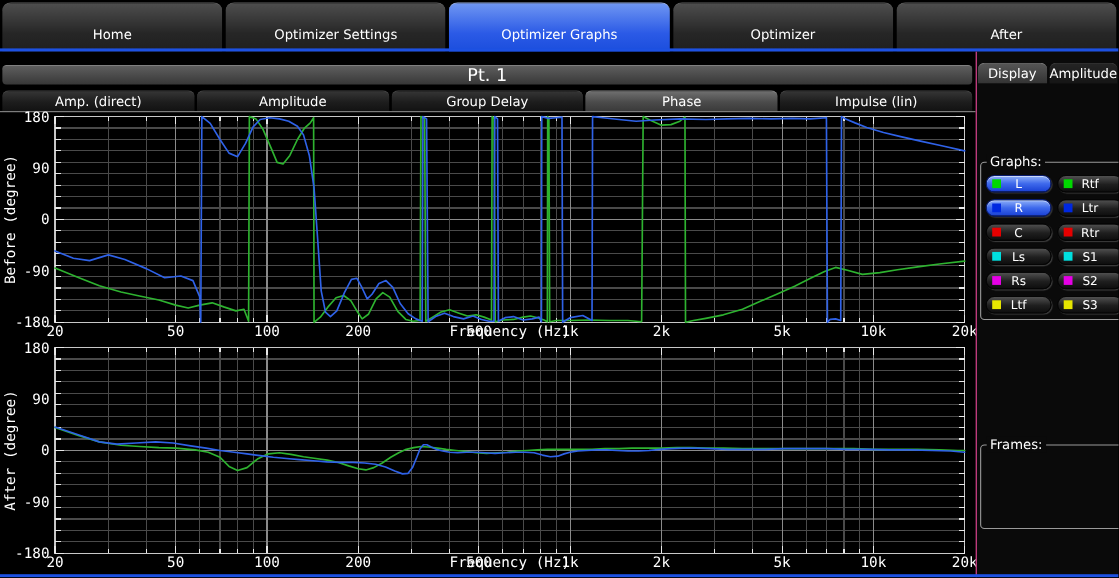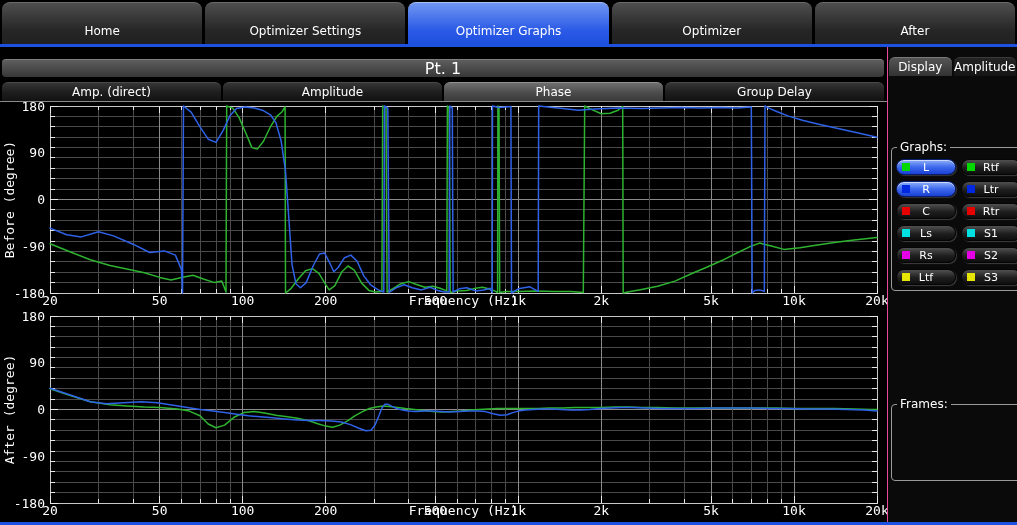--- a/index.html
+++ b/index.html
@@ -79,25 +79,28 @@
     <div class="pt-bar">
       <span>Pt. 1</span>
     </div>
     <div class="graph-tabs" id="graph-tabs">
         <div class="graph-tab">
           <span>Amp. (direct)</span>
         </div>
         <div class="graph-tab">
           <span>Amplitude</span>
         </div>
+        <div class="graph-tab">
+          <span>Group Delay</span>
+        </div>
         <div class="graph-tab active">
           <span>Phase</span>
         </div>
         <div class="graph-tab">
-          <span>Group Delay</span>
+          <span>Impulse (lin)</span>
         </div>
       </div>
     <div class="subtab-line"></div>
     <svg id="chart-before" class="chart" width="889" height="215">
         <rect x="50" y="10" width="827" height="187" fill="#000"></rect>
         <g shape-rendering="crispEdges">
           <line x1="50.0" y1="186.6" x2="877.0" y2="186.6" stroke="#4a4a4a" stroke-width="1"></line>
           <line x1="50.0" y1="176.2" x2="877.0" y2="176.2" stroke="#4a4a4a" stroke-width="1"></line>
           <line x1="50.0" y1="165.8" x2="877.0" y2="165.8" stroke="#4a4a4a" stroke-width="1"></line>
           <line x1="50.0" y1="155.4" x2="877.0" y2="155.4" stroke="#4a4a4a" stroke-width="1"></line>

